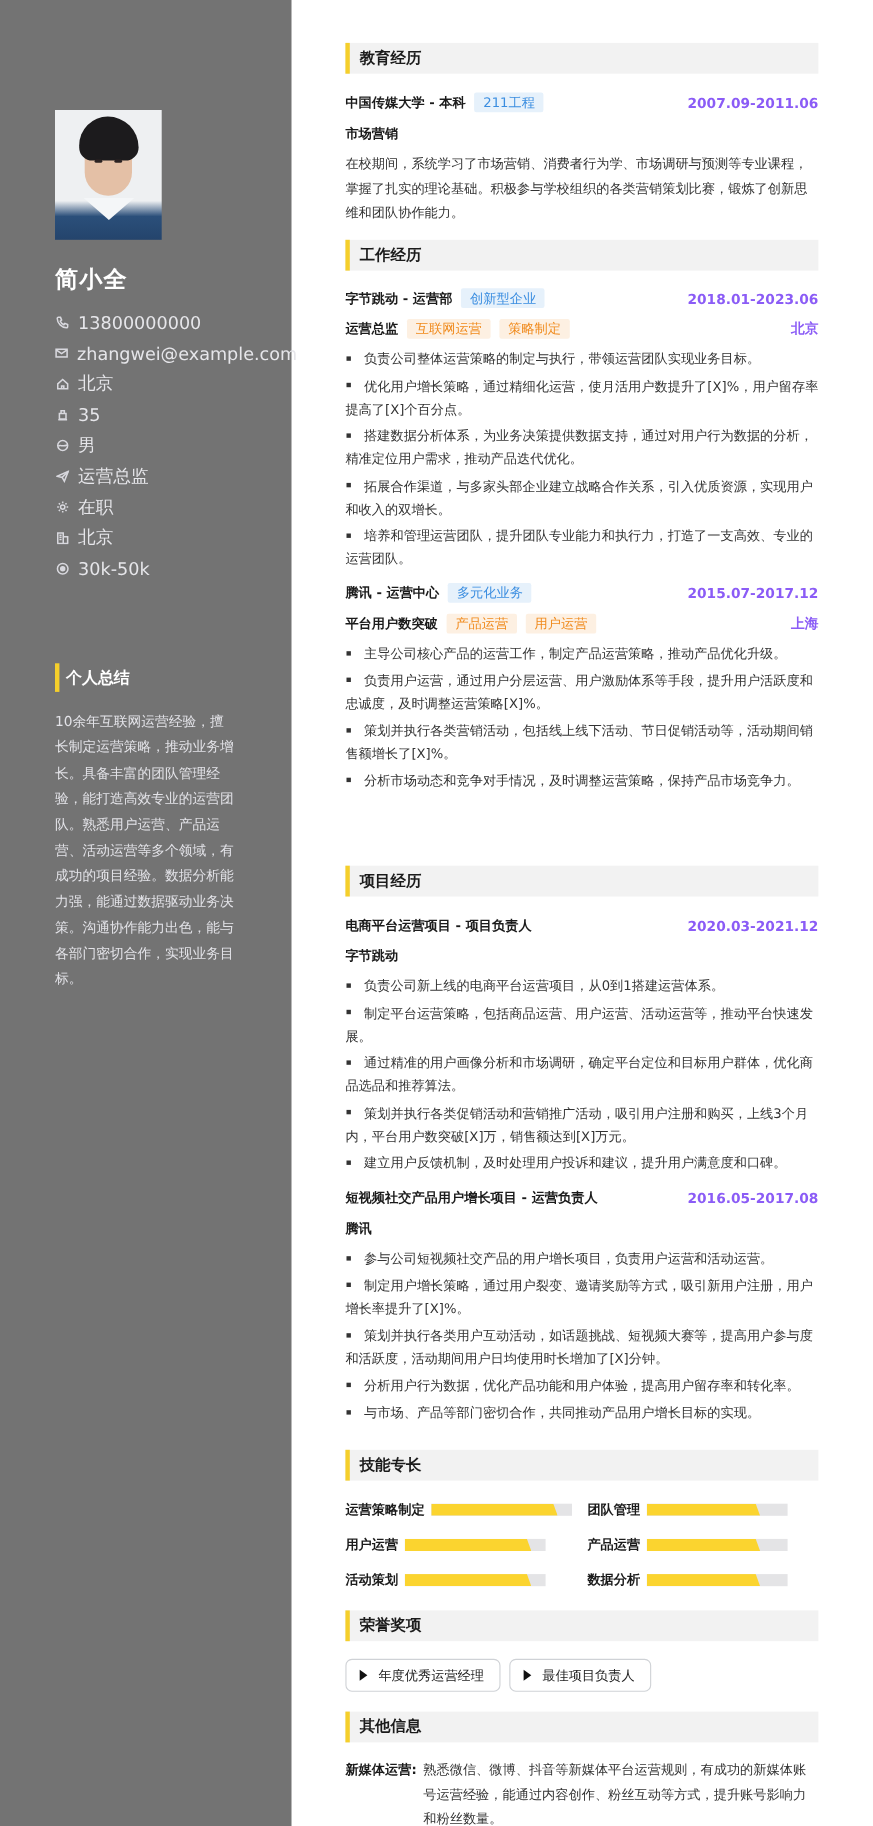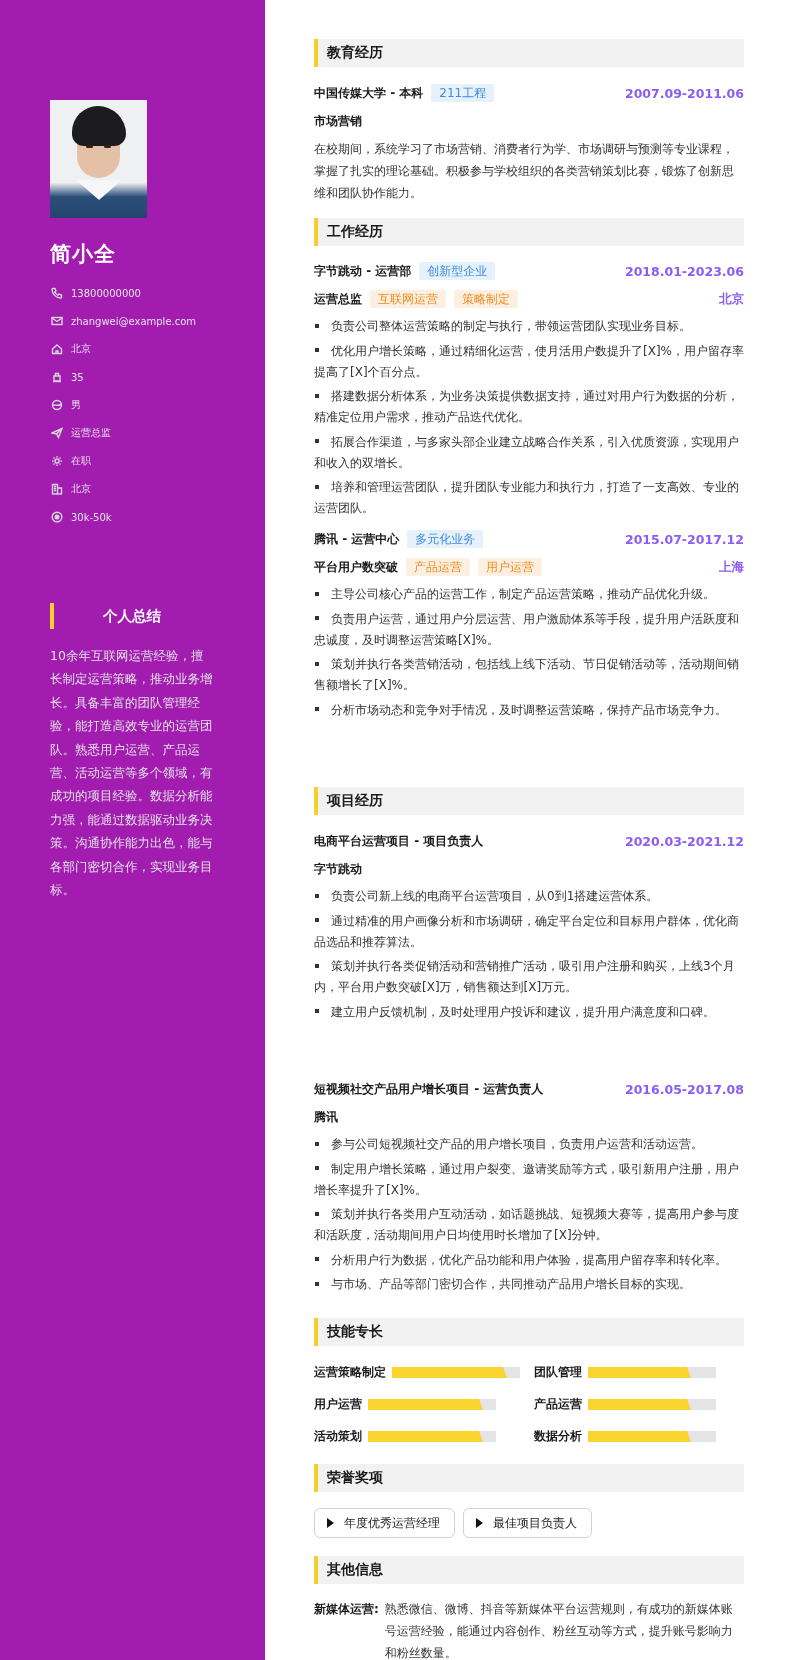--- a/index.html
+++ b/index.html
@@ -1,36 +1,36 @@
 <!DOCTYPE html>
 <html><head>
 <meta charset="utf-8">
 <style>
   * { box-sizing: border-box; margin: 0; padding: 0; }
   html, body { width: 794px; height: 1660px; overflow: hidden; background: #ffffff; }
   body { font-family: "DejaVu Sans", "Liberation Sans", sans-serif; color: #222; position: relative; }
   .sidebar {
     position: absolute; left: 0; top: 0; width: 265px; height: 1660px;
-    background: #a21caf; color: #e9e9ee;
+    background: #737373; color: #e9e9ee;
   }
   .photo {
     position: absolute; left: 50px; top: 100px; width: 97px; height: 118px;
     background: linear-gradient(#eef0f2 0%, #eef0f2 70%, #2b4f7a 82%, #24446c 100%);
     overflow: hidden;
   }
   .photo .hair { position: absolute; left: 22px; top: 6px; width: 54px; height: 40px; background: #1c1b1d; border-radius: 26px 28px 12px 12px; }
   .photo .face { position: absolute; left: 27px; top: 20px; width: 43px; height: 58px; background: #e4c0a6; border-radius: 18px 18px 22px 22px; }
   .photo .eye { position: absolute; top: 45px; width: 7px; height: 3px; background: #2b2222; border-radius: 2px; }
   .photo .collar { position: absolute; left: 26px; top: 80px; width: 46px; height: 20px; background: #f4f6f8; clip-path: polygon(0 0,100% 0,50% 100%); }
   .name { position: absolute; left: 50px; top: 240px; font-size: 21px; font-weight: bold; color: #ffffff; letter-spacing: 1px; }
   .info-list { position: absolute; left: 50px; top: 279px; width: 210px; }
-  .info-item { display: flex; align-items: center; height: 28px; font-size: 10px; color: #e6e6ea; }
+  .info-item { display: flex; align-items: center; height: 28px; font-size: 16px; color: #e6e6ea; }
   .info-item .ico { width: 13px; height: 13px; margin-right: 8px; display: inline-flex; align-items: center; justify-content: center; font-size: 11px; color: #d6d6dc; }
   .info-item svg { width: 12px; height: 12px; stroke: #d8d8de; fill: none; stroke-width: 1.4; }
-  .side-title { position: absolute; left: 50px; top: 603px; height: 26px; display: flex; align-items: center; font-size: 14.5px; font-weight: bold; color: #ffffff; gap: 43px; }
+  .side-title { position: absolute; left: 50px; top: 603px; height: 26px; display: flex; align-items: center; font-size: 14.5px; font-weight: bold; color: #ffffff; }
   .side-title .bar { width: 4px; height: 26px; background: #f5cf2b; margin-right: 6px; }
   .summary { position: absolute; left: 50px; top: 644px; width: 165px; font-size: 12.5px; line-height: 23.4px; color: #e3e3e8; }
 
   .main { position: absolute; left: 314px; top: 0; width: 430px; }
   .sec-head {
     position: absolute; left: 0; width: 430px; height: 28px; background: #f2f2f2;
     display: flex; align-items: center; font-size: 14px; font-weight: bold; color: #1b1b1b;
   }
   .sec-head .bar { width: 4px; height: 28px; background: #f5cf2b; margin-right: 9px; }
   .row { position: absolute; left: 0; width: 430px; display: flex; align-items: center; justify-content: space-between; font-size: 12px; }
@@ -242,20 +242,21 @@
       </div>
     <span class="right">2020.03-2021.12</span>
   </div>
   <div class="row" style="top:860px;height:18px">
     <div class="left">
         <span>字节跳动</span>
       </div>
   </div>
   <ul class="bullets" style="top:886px">
     <li><span class="dot"></span><span>负责公司新上线的电商平台运营项目，从0到1搭建运营体系。</span></li>
+    <li><span class="dot"></span><span>制定平台运营策略，包括商品运营、用户运营、活动运营等，推动平台快速发展。</span></li>
     <li><span class="dot"></span><span>通过精准的用户画像分析和市场调研，确定平台定位和目标用户群体，优化商品选品和推荐算法。</span></li>
     <li><span class="dot"></span><span>策划并执行各类促销活动和营销推广活动，吸引用户注册和购买，上线3个月内，平台用户数突破[X]万，销售额达到[X]万元。</span></li>
     <li><span class="dot"></span><span>建立用户反馈机制，及时处理用户投诉和建议，提升用户满意度和口碑。</span></li>
   </ul>
 
   <div class="row" style="top:1080px;height:18px">
     <div class="left">
         <span>短视频社交产品用户增长项目 - 运营负责人</span>
       </div>
     <span class="right">2016.05-2017.08</span>

